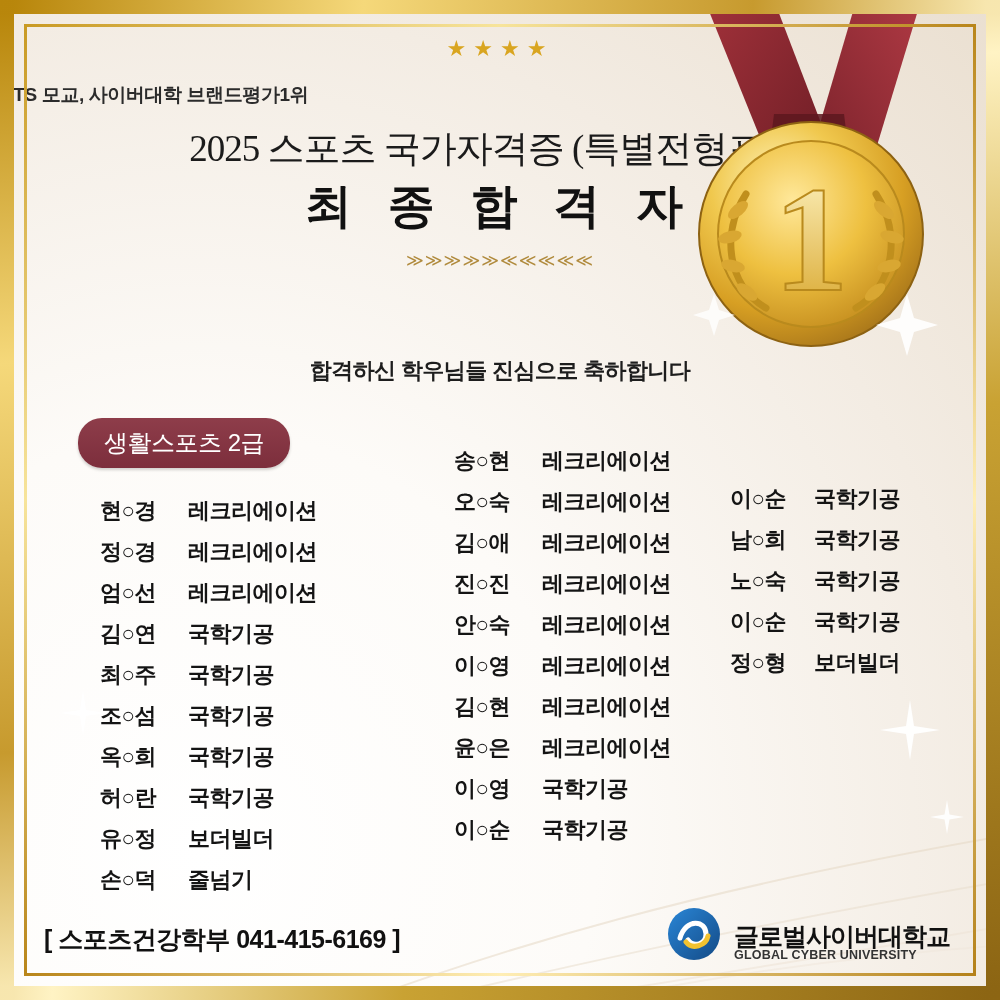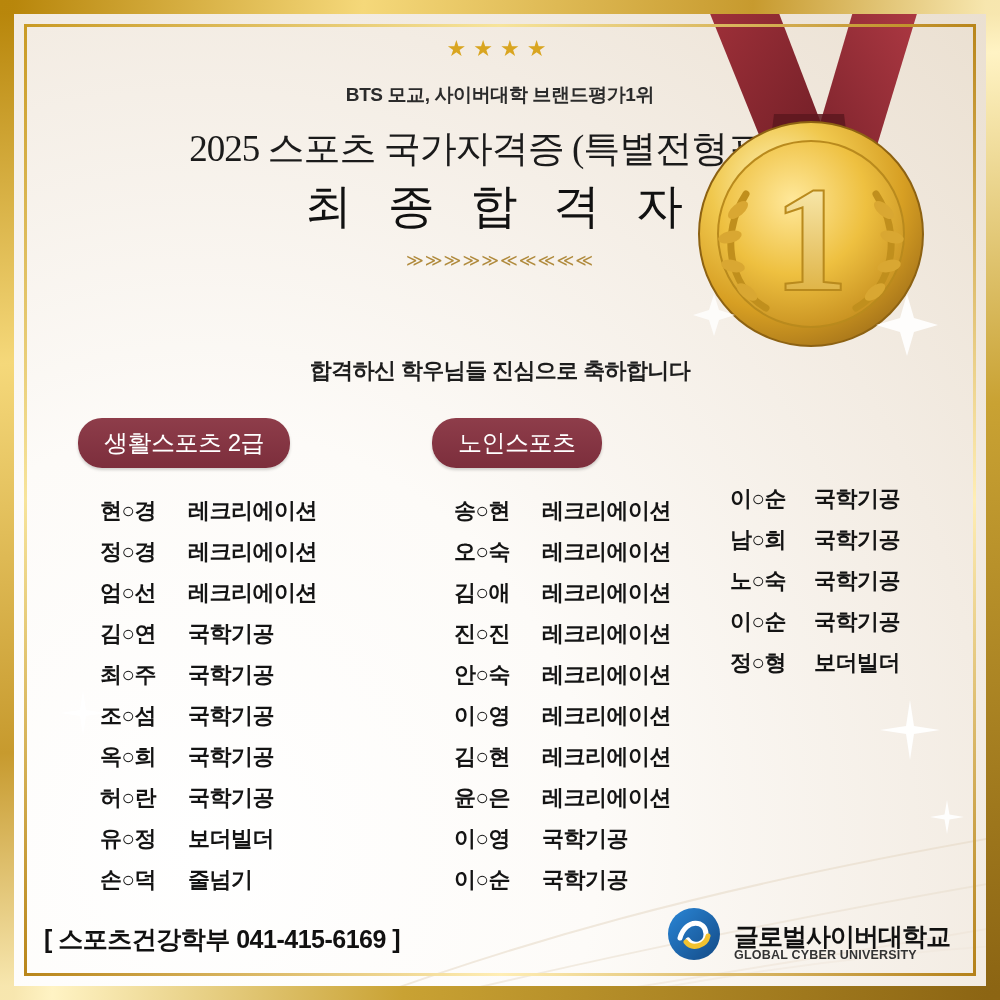--- a/index.html
+++ b/index.html
@@ -35,31 +35,31 @@
   
   .swoosh{position:absolute;right:-60px;bottom:-40px;width:760px;height:520px;pointer-events:none;opacity:.55;}
   .sparkle{position:absolute;pointer-events:none;}
 
   
   .stars{
     position:absolute;top:36px;left:0;right:0;text-align:center;
     color:#d9a520;font-size:22px;letter-spacing:7px;
   }
   .kicker{
-    position:absolute;top:82px;left:0;right:0;text-align:center;
+    position:absolute;top:82px;left:0;right:0;text-align:left;
     font-size:19px;color:#2b2b2b;font-weight:600;letter-spacing:-0.4px;
   }
   .title-1{
     position:absolute;top:124px;left:0;right:0;text-align:center;
     font-size:37px;color:#1b1b1b;font-weight:500;letter-spacing:-1px;
     font-family:"Liberation Serif","DejaVu Serif",serif;
   }
   .title-2{
     position:absolute;top:175px;left:0;right:0;text-align:center;
-    font-size:47px;color:#111;font-weight:normal;letter-spacing:12px;
+    font-size:47px;color:#111;font-weight:bold;letter-spacing:12px;
     font-family:"Liberation Serif","DejaVu Serif",serif;
   }
   .ornament{
     position:absolute;top:250px;left:0;right:0;text-align:center;
     color:#b08a3c;font-size:17px;letter-spacing:1px;
   }
   .count{
     position:absolute;top:304px;left:0;right:0;text-align:center;
     font-size:30px;color:#141414;font-weight:bold;letter-spacing:-0.5px;
   }
@@ -227,21 +227,20 @@
           <div class="cert">보더빌더</div>
         </div>
       <div class="row">
           <div class="nm">손○덕</div>
           <div class="cert">줄넘기</div>
         </div>
     </div>
   </div>
 
   <div class="col" id="col-2">
-    <div class="badge">노인스포츠</div>
     <div class="rows">
       <div class="row">
           <div class="nm">송○현</div>
           <div class="cert">레크리에이션</div>
         </div>
       <div class="row">
           <div class="nm">오○숙</div>
           <div class="cert">레크리에이션</div>
         </div>
       <div class="row">

